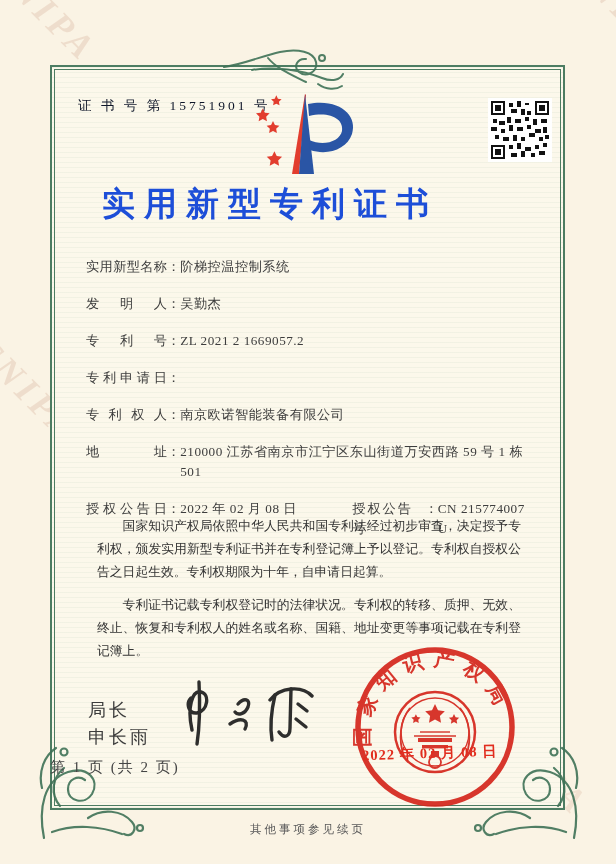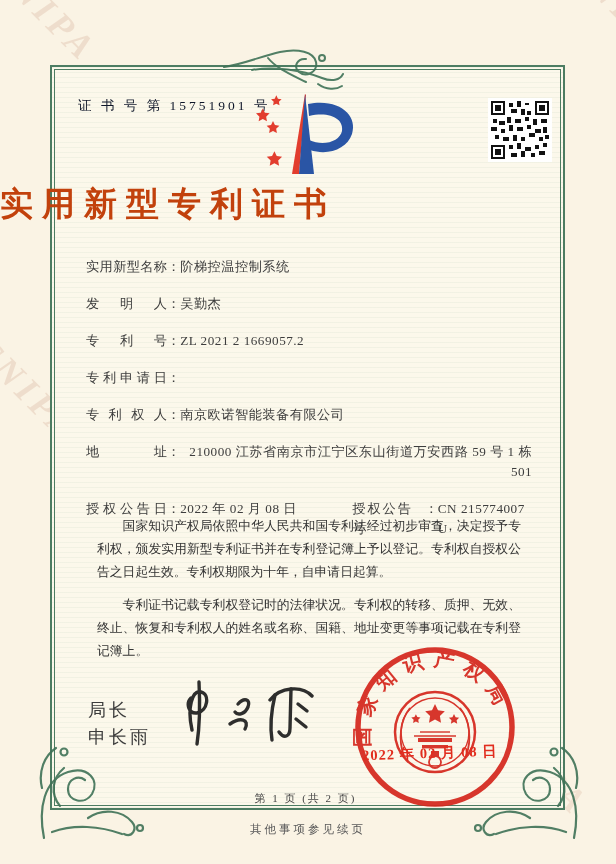--- a/index.html
+++ b/index.html
@@ -40,48 +40,48 @@
     content:"";position:absolute;inset:2px;border:1px solid #4c7c62;pointer-events:none;
   }
   .ornament{position:absolute;pointer-events:none;}
   
   .cert-no{
     position:absolute;left:78px;top:97px;font-size:13.5px;letter-spacing:3px;color:#0f172a;
   }
   .logo{position:absolute;left:248px;top:92px;width:120px;height:86px;}
   .qr{position:absolute;left:488px;top:98px;width:58px;height:58px;background:#fff;padding:3px;}
   .title{
-    position:absolute;left:0;top:182px;width:540px;text-align:left;
-    font-size:33px;font-weight:bold;letter-spacing:9px;color:#c2410c;
+    position:absolute;left:0;top:182px;width:540px;text-align:center;
+    font-size:33px;font-weight:bold;letter-spacing:9px;color:#1d4ed8;
   }
   
   .fields{position:absolute;left:86px;top:257px;width:448px;font-size:13.2px;color:#3d3d3d;}
   .frow{display:flex;margin-bottom:17px;line-height:20px;}
   .flabel{width:81px;text-align:justify;text-align-last:justify;letter-spacing:0;flex:0 0 81px;}
   .colon{flex:0 0 auto;}
   .fvalue{letter-spacing:0.5px;}
-  .addr-value{width:352px;text-align:right;}
+  .addr-value{width:352px;}
   .grant-row .fvalue1{width:158px;flex:0 0 158px;}
   .grant-label{margin-left:14px;letter-spacing:2px;}
   
   .bodytext{
     position:absolute;left:86px;top:504px;width:446px;
     font-size:12.8px;line-height:1.78;color:#333;text-align:justify;
   }
   .bodytext p{margin:11px;text-indent:2em;}
   
   .director{position:absolute;left:88px;top:697px;font-size:18px;letter-spacing:3px;line-height:27px;color:#3c3c3c;}
   .sig{position:absolute;left:172px;top:676px;}
   .seal{position:absolute;left:352px;top:644px;width:166px;height:166px;opacity:0.93;}
   .seal-date{
     position:absolute;left:362px;top:744px;white-space:nowrap;
     font-size:14.5px;font-weight:bold;color:#e12d1e;letter-spacing:1px;
     transform:rotate(-2deg);
   }
-  .page-no{position:absolute;left:50px;top:791px;width:511px;text-align:center;font-size:11px;color:#454545;letter-spacing:2px;}
+  .page-no{position:absolute;left:50px;top:758px;width:511px;text-align:left;font-size:15px;color:#454545;letter-spacing:2px;}
   .footer-note{position:absolute;left:0;top:822px;width:616px;text-align:center;font-size:11.5px;color:#5a5a5a;letter-spacing:3px;}
 </style>
 </head>
 <body>
 
 <span class="wm wm1">CNIPA</span>
 <span class="wm wm2">CNIPA</span>
 <span class="wm wm3">CNIPA</span>
 <span class="wm wm4">CNIPA</span>
 <span class="wm wm5">CNIPA</span>

